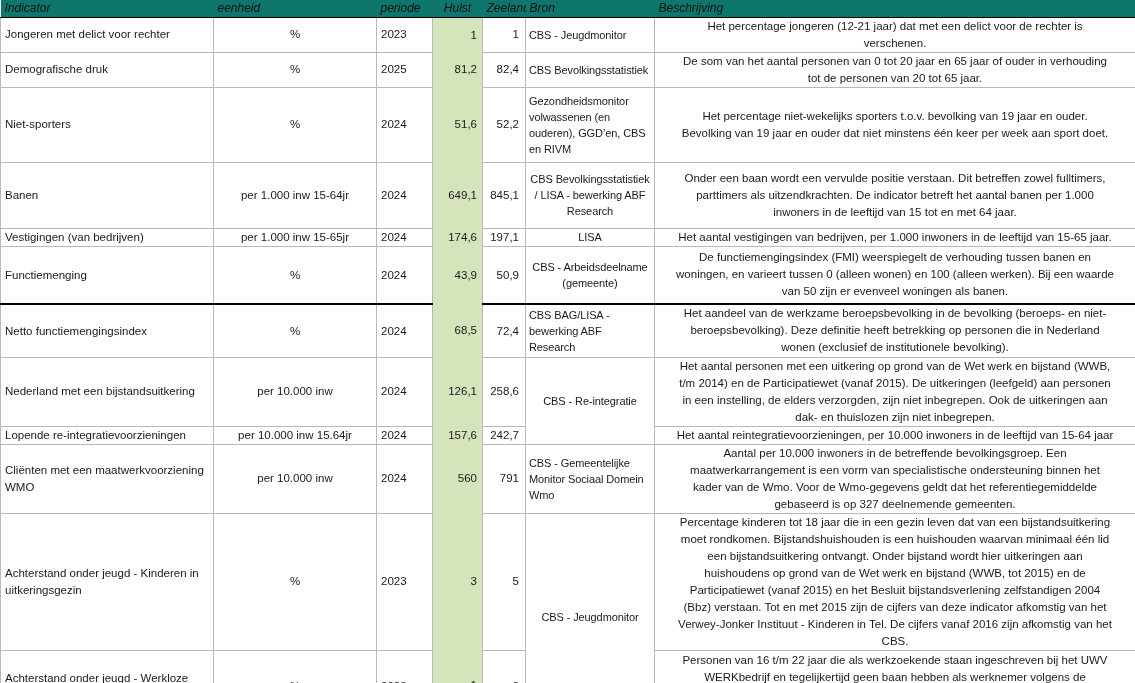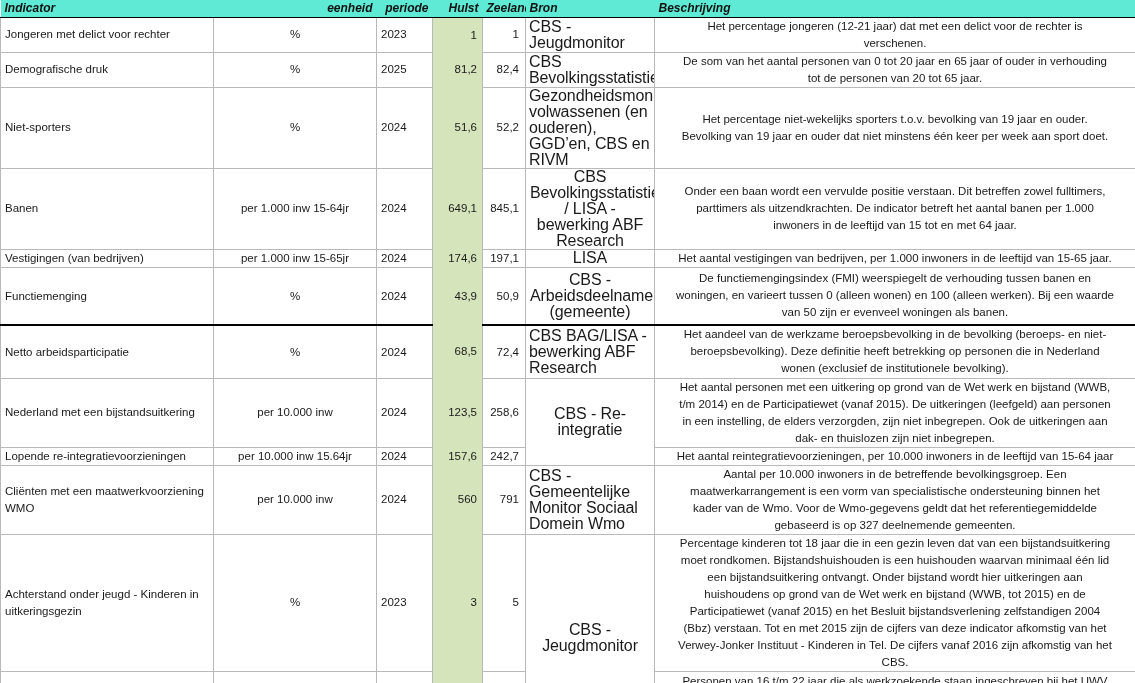--- a/index.html
+++ b/index.html
@@ -8,36 +8,36 @@
     font-family:"Liberation Sans",sans-serif;color:#1a1a1a;
     overflow:hidden;
   }
   table{border-collapse:collapse;table-layout:fixed;width:1135px}
   th,td{
     overflow:hidden;vertical-align:middle;
     font-size:11.5px;line-height:16.5px;padding:0 4px;
   }
   
   th{
-    background:#5eead4;color:#111111;font-style:italic;font-weight:700;
+    background:#0f766e;color:#111111;font-style:italic;font-weight:400;
     border:0;border-bottom:1px solid #000;font-size:12px;text-align:left;
   }
-  th.een,th.per{text-align:right}
-  th.hul,th.zee{text-align:right}
+  th.een,th.per{text-align:left}
+  th.hul,th.zee{text-align:center}
   
   td{border:1px solid #b9b9b9;background:#ffffff}
   td.ind{text-align:left;padding-left:4px}
   td.een{text-align:center}
   td.per{text-align:left}
   td.hul{
     background:#d6e4bc;text-align:right;padding-right:5px;
     border-top:0;border-bottom:0;
   }
   td.zee{text-align:right;padding-right:6px}
-  td.bro{font-size:16px;letter-spacing:-0.1px;line-height:16px}
+  td.bro{font-size:11px;letter-spacing:-0.1px;line-height:16px}
   td.bro.center{text-align:center}
   td.bro.left{text-align:left;padding-left:3px}
   td.bes{text-align:center;padding:0 21px;line-height:17px}
   
   tr.thick td{border-top:2px solid #000}
   tr.thick td.hul{border-top:0}
   
   tbody tr:last-child td{border-bottom:1px solid #22c55e}
   tbody tr:last-child td.hul{border-bottom:3px solid #000}
   td.bot{border-bottom:3px solid #000}
@@ -115,33 +115,33 @@
     <tr style="height:58px">
       <td class="ind">Functiemenging</td>
       <td class="een">%</td>
       <td class="per">2024</td>
       <td class="hul">43,9</td>
       <td class="zee">50,9</td>
       <td class="bro center">CBS - Arbeidsdeelname (gemeente)</td>
       <td class="bes">De functiemengingsindex (FMI) weerspiegelt de verhouding tussen banen en woningen, en varieert tussen 0 (alleen wonen) en 100 (alleen werken). Bij een waarde van 50 zijn er evenveel woningen als banen.</td>
     </tr>
     <tr class="thick" style="height:53px">
-      <td class="ind">Netto arbeidsparticipatie</td>
+      <td class="ind">Netto functiemengingsindex</td>
       <td class="een">%</td>
       <td class="per">2024</td>
       <td class="hul">68,5</td>
       <td class="zee">72,4</td>
       <td class="bro left">CBS BAG/LISA - bewerking ABF Research</td>
       <td class="bes">Het aandeel van de werkzame beroepsbevolking in de bevolking (beroeps- en niet-beroepsbevolking). Deze definitie heeft betrekking op personen die in Nederland wonen (exclusief de institutionele bevolking).</td>
     </tr>
     <tr style="height:69px">
       <td class="ind">Nederland met een bijstandsuitkering</td>
       <td class="een">per 10.000 inw</td>
       <td class="per">2024</td>
-      <td class="hul">123,5</td>
+      <td class="hul">126,1</td>
       <td class="zee">258,6</td>
       <td class="bro center" rowspan="2">CBS - Re-integratie</td>
       <td class="bes">Het aantal personen met een uitkering op grond van de Wet werk en bijstand (WWB, t/m 2014) en de Participatiewet (vanaf 2015). De uitkeringen (leefgeld) aan personen in een instelling, de elders verzorgden, zijn niet inbegrepen. Ook de uitkeringen aan dak- en thuislozen zijn niet inbegrepen.</td>
     </tr>
     <tr style="height:18px">
       <td class="ind">Lopende re-integratievoorzieningen</td>
       <td class="een">per 10.000 inw 15.64jr</td>
       <td class="per">2024</td>
       <td class="hul">157,6</td>
       <td class="zee">242,7</td>

